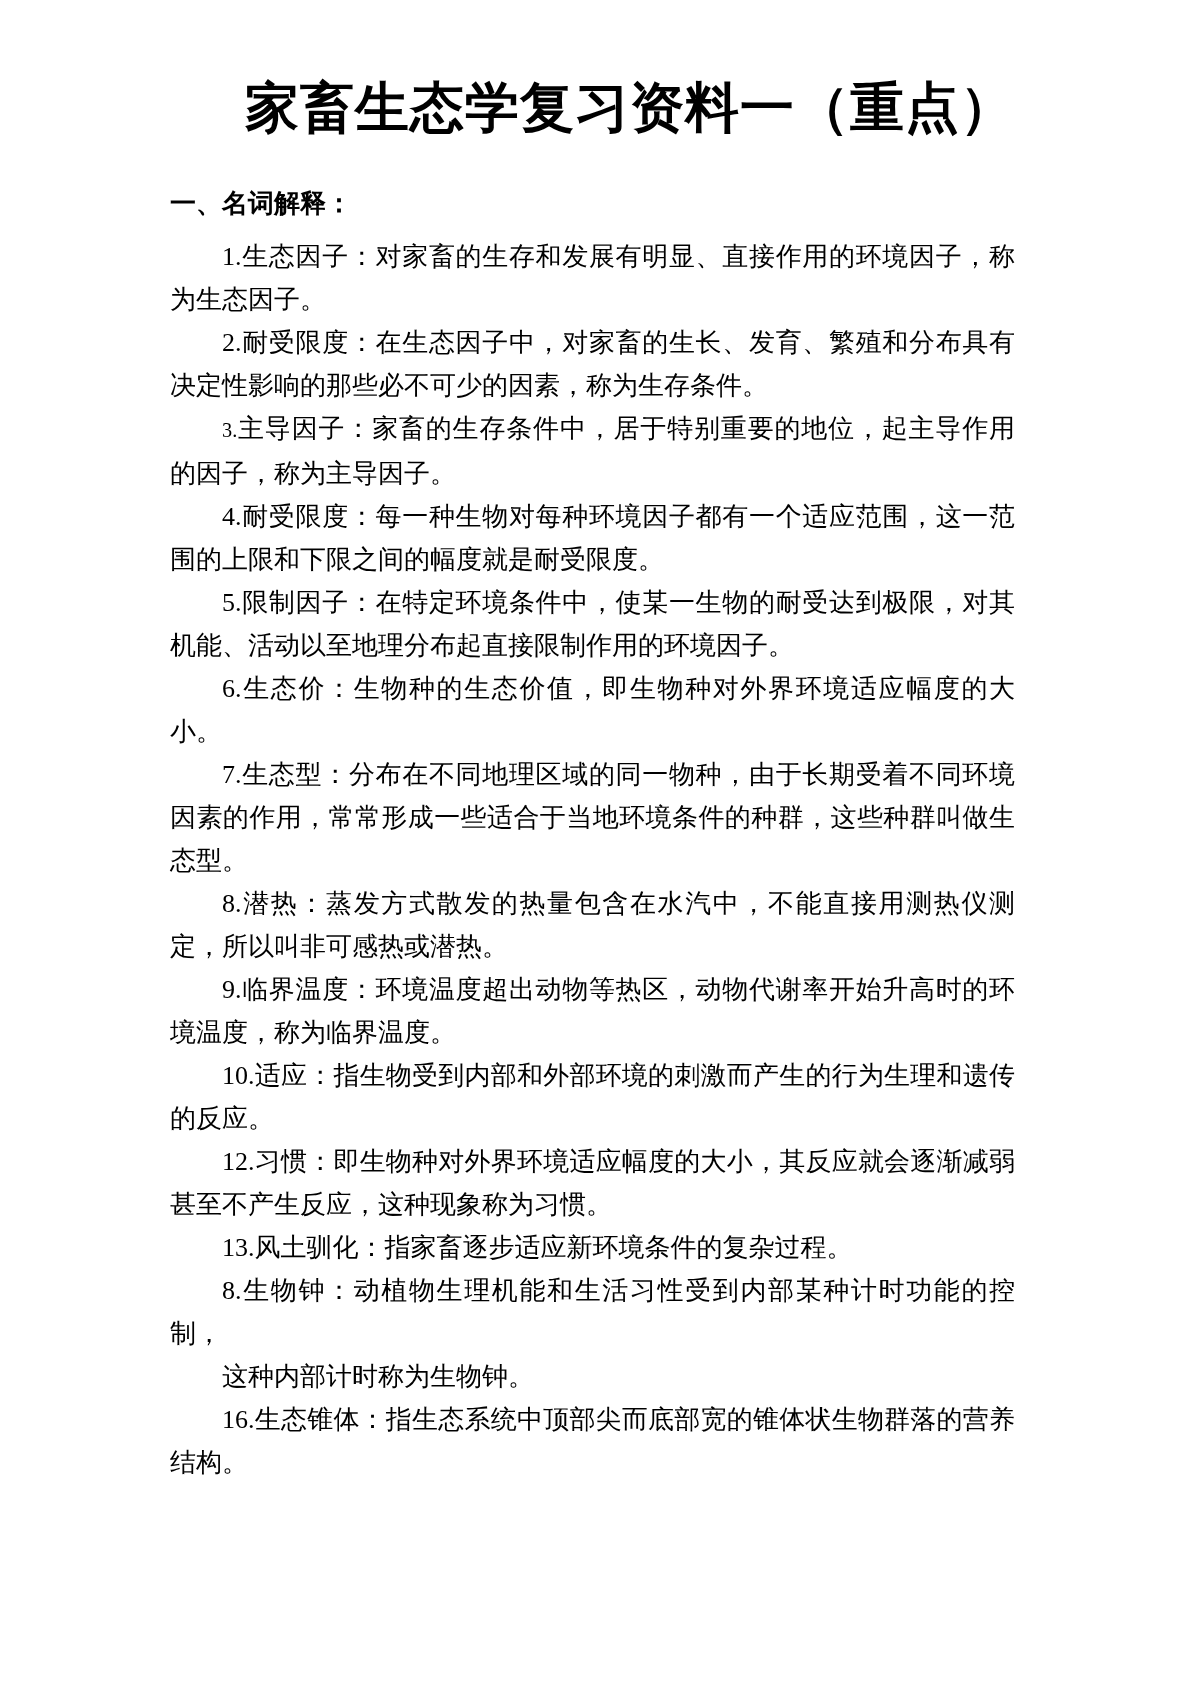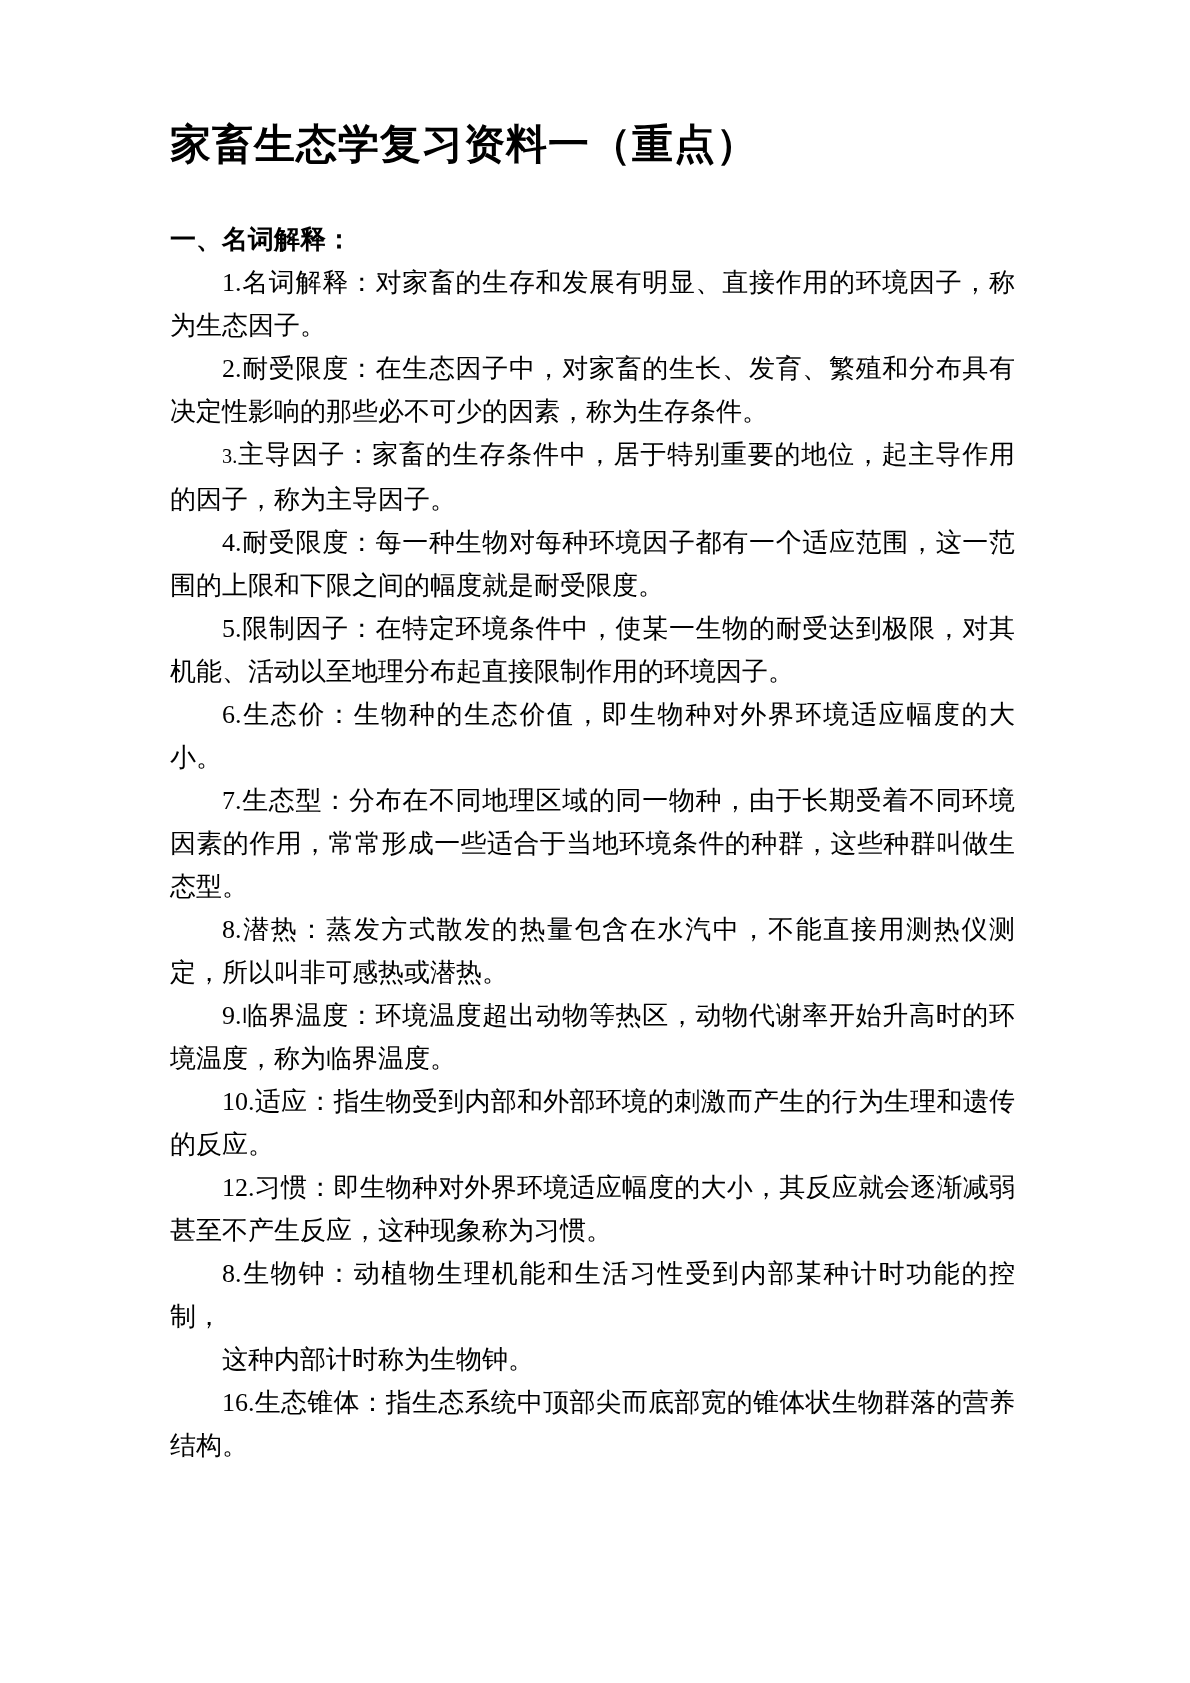--- a/index.html
+++ b/index.html
@@ -11,34 +11,34 @@
     position: relative;
     width: 1190px;
     height: 1683px;
     background: #ffffff;
     color: #000000;
     font-family: "Liberation Serif", "DejaVu Serif", serif;
     overflow: hidden;
   }
   .doc-title {
     margin: 0 175px 0 170px;
-    padding-top: 112px;
-    text-align: left;
-    font-size: 41px;
+    padding-top: 76px;
+    text-align: right;
+    font-size: 54px;
     line-height: 64px;
     font-weight: bold;
     letter-spacing: 1px;
   }
   .doc-body {
     margin: 42px 175px 0 170px;
     font-size: 26px;
     line-height: 43px;
   }
   .section-heading {
-    margin: 0 0 0 0;
+    margin: 0 0 10px 0;
     font-family: "Liberation Sans", "DejaVu Sans", sans-serif;
     font-weight: bold;
     font-size: 26px;
   }
   .para {
     margin: 0;
     text-align: justify;
     text-align-last: left;
     text-justify: inter-character;
     text-indent: 2em;
@@ -59,21 +59,21 @@
 <div class="page">
 
   <h1 class="doc-title">家畜生态学复习资料一（重点）</h1>
 
   <div class="doc-body">
 
     <h2 class="section-heading">一、名词解释：</h2>
 
     <div>
   <div class="item">
-    <p class="para"><span class="num">1.</span><span class="term">名词解释：</span><span class="def">对家畜的生存和发展有明显、直接作用的环境因子，称为生态因子。</span></p>
+    <p class="para"><span class="num">1.</span><span class="term">生态因子：</span><span class="def">对家畜的生存和发展有明显、直接作用的环境因子，称为生态因子。</span></p>
 
   </div>
 
   <div class="item">
     <p class="para"><span class="num">2.</span><span class="term">耐受限度：</span><span class="def">在生态因子中，对家畜的生长、发育、繁殖和分布具有决定性影响的那些必不可少的因素，称为生存条件。</span></p>
 
   </div>
 
   <div class="item">
     <p class="para"><span class="num small-num">3.</span><span class="term">主导因子：</span><span class="def">家畜的生存条件中，居于特别重要的地位，起主导作用的因子，称为主导因子。</span></p>
@@ -114,20 +114,24 @@
     <p class="para"><span class="num">10.</span><span class="term">适应：</span><span class="def">指生物受到内部和外部环境的刺激而产生的行为生理和遗传的反应。</span></p>
 
   </div>
 
 
   <div class="item">
     <p class="para"><span class="num">12.</span><span class="term">习惯：</span><span class="def">即生物种对外界环境适应幅度的大小，其反应就会逐渐减弱甚至不产生反应，这种现象称为习惯。</span></p>
 
   </div>
 
+  <div class="item">
+    <p class="para"><span class="num">13.</span><span class="term">风土驯化：</span><span class="def">指家畜逐步适应新环境条件的复杂过程。</span></p>
+
+  </div>
 
 
   <div class="item">
     <p class="para"><span class="num">8.</span><span class="term">生物钟：</span><span class="def">动植物生理机能和生活习性受到内部某种计时功能的控制，</span></p>
     <p class="para cont">这种内部计时称为生物钟。</p>
   </div>
 
   <div class="item">
     <p class="para"><span class="num">16.</span><span class="term">生态锥体：</span><span class="def">指生态系统中顶部尖而底部宽的锥体状生物群落的营养结构。</span></p>
 

